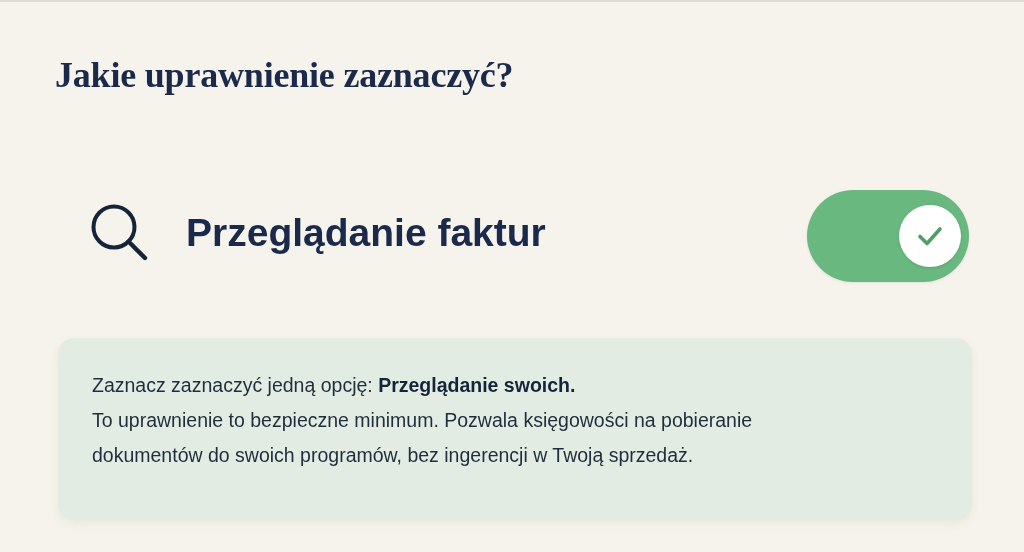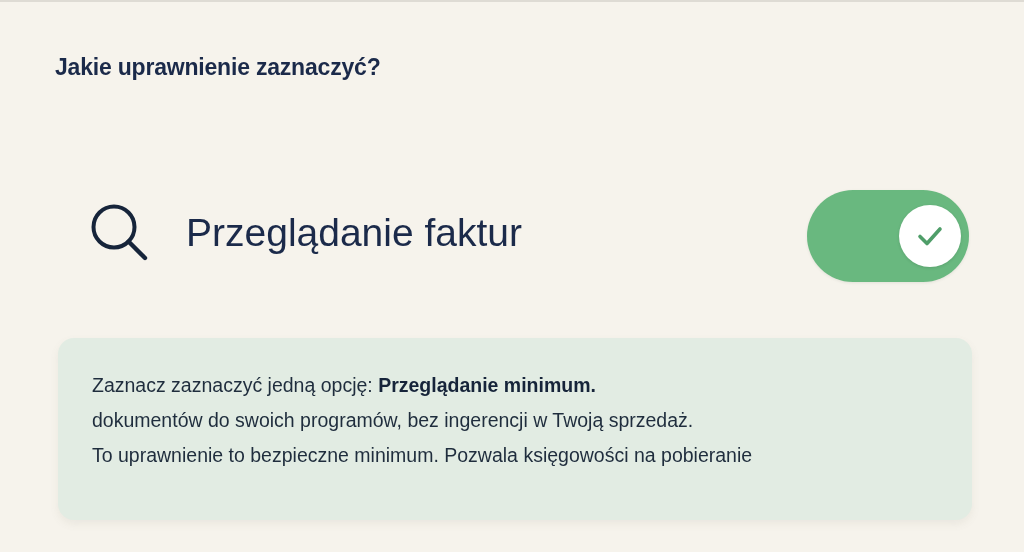--- a/index.html
+++ b/index.html
@@ -22,25 +22,26 @@
     box-sizing: border-box;
     border-top: 2px solid #dedbd4;
     overflow: hidden;
   }
 
   
   .page-title {
     position: absolute;
     left: 55px;
     top: 52px;
-    font-size: 23px;
+    font-size: 36px;
     font-weight: bold;
     color: #1b2a4a;
     letter-spacing: -0.2px;
     white-space: nowrap;
+    font-family: Liberation Serif, serif;
   }
 
   
   .permission-row {
     position: absolute;
     left: 55px;
     top: 188px;
     width: 914px;
     height: 92px;
   }
@@ -49,21 +50,21 @@
     left: 32px;
     top: 10px;
     width: 66px;
     height: 66px;
   }
   .option-label {
     position: absolute;
     left: 131px;
     top: 8px;
     font-size: 39px;
-    font-weight: normal;
+    font-weight: bold;
     color: #1b2a4a;
     line-height: 70px;
     letter-spacing: 0px;
     white-space: nowrap;
   }
 
   
   .toggle {
     position: absolute;
     right: 0px;
@@ -140,19 +141,19 @@
         <svg class="check-icon" viewBox="0 0 34 34" aria-hidden="true">
           <polyline points="7,17.5 14,24.5 27,10" fill="none" stroke="#4f9e69" stroke-width="3.6" stroke-linecap="round" stroke-linejoin="round"></polyline>
         </svg>
       </div>
     </div>
 
   </div>
 
   <div class="info-box">
     <div class="info-line">
-      <span>Zaznacz zaznaczyć jedną opcję: </span><span class="info-strong">Przeglądanie minimum.</span>
+      <span>Zaznacz zaznaczyć jedną opcję: </span><span class="info-strong">Przeglądanie swoich.</span>
     </div>
+    <div class="info-line">To uprawnienie to bezpieczne minimum. Pozwala księgowości na pobieranie</div>
     <div class="info-line">dokumentów do swoich programów, bez ingerencji w Twoją sprzedaż.</div>
-    <div class="info-line">To uprawnienie to bezpieczne minimum. Pozwala księgowości na pobieranie</div>
   </div>
 
 </div>
 
 </body></html>

